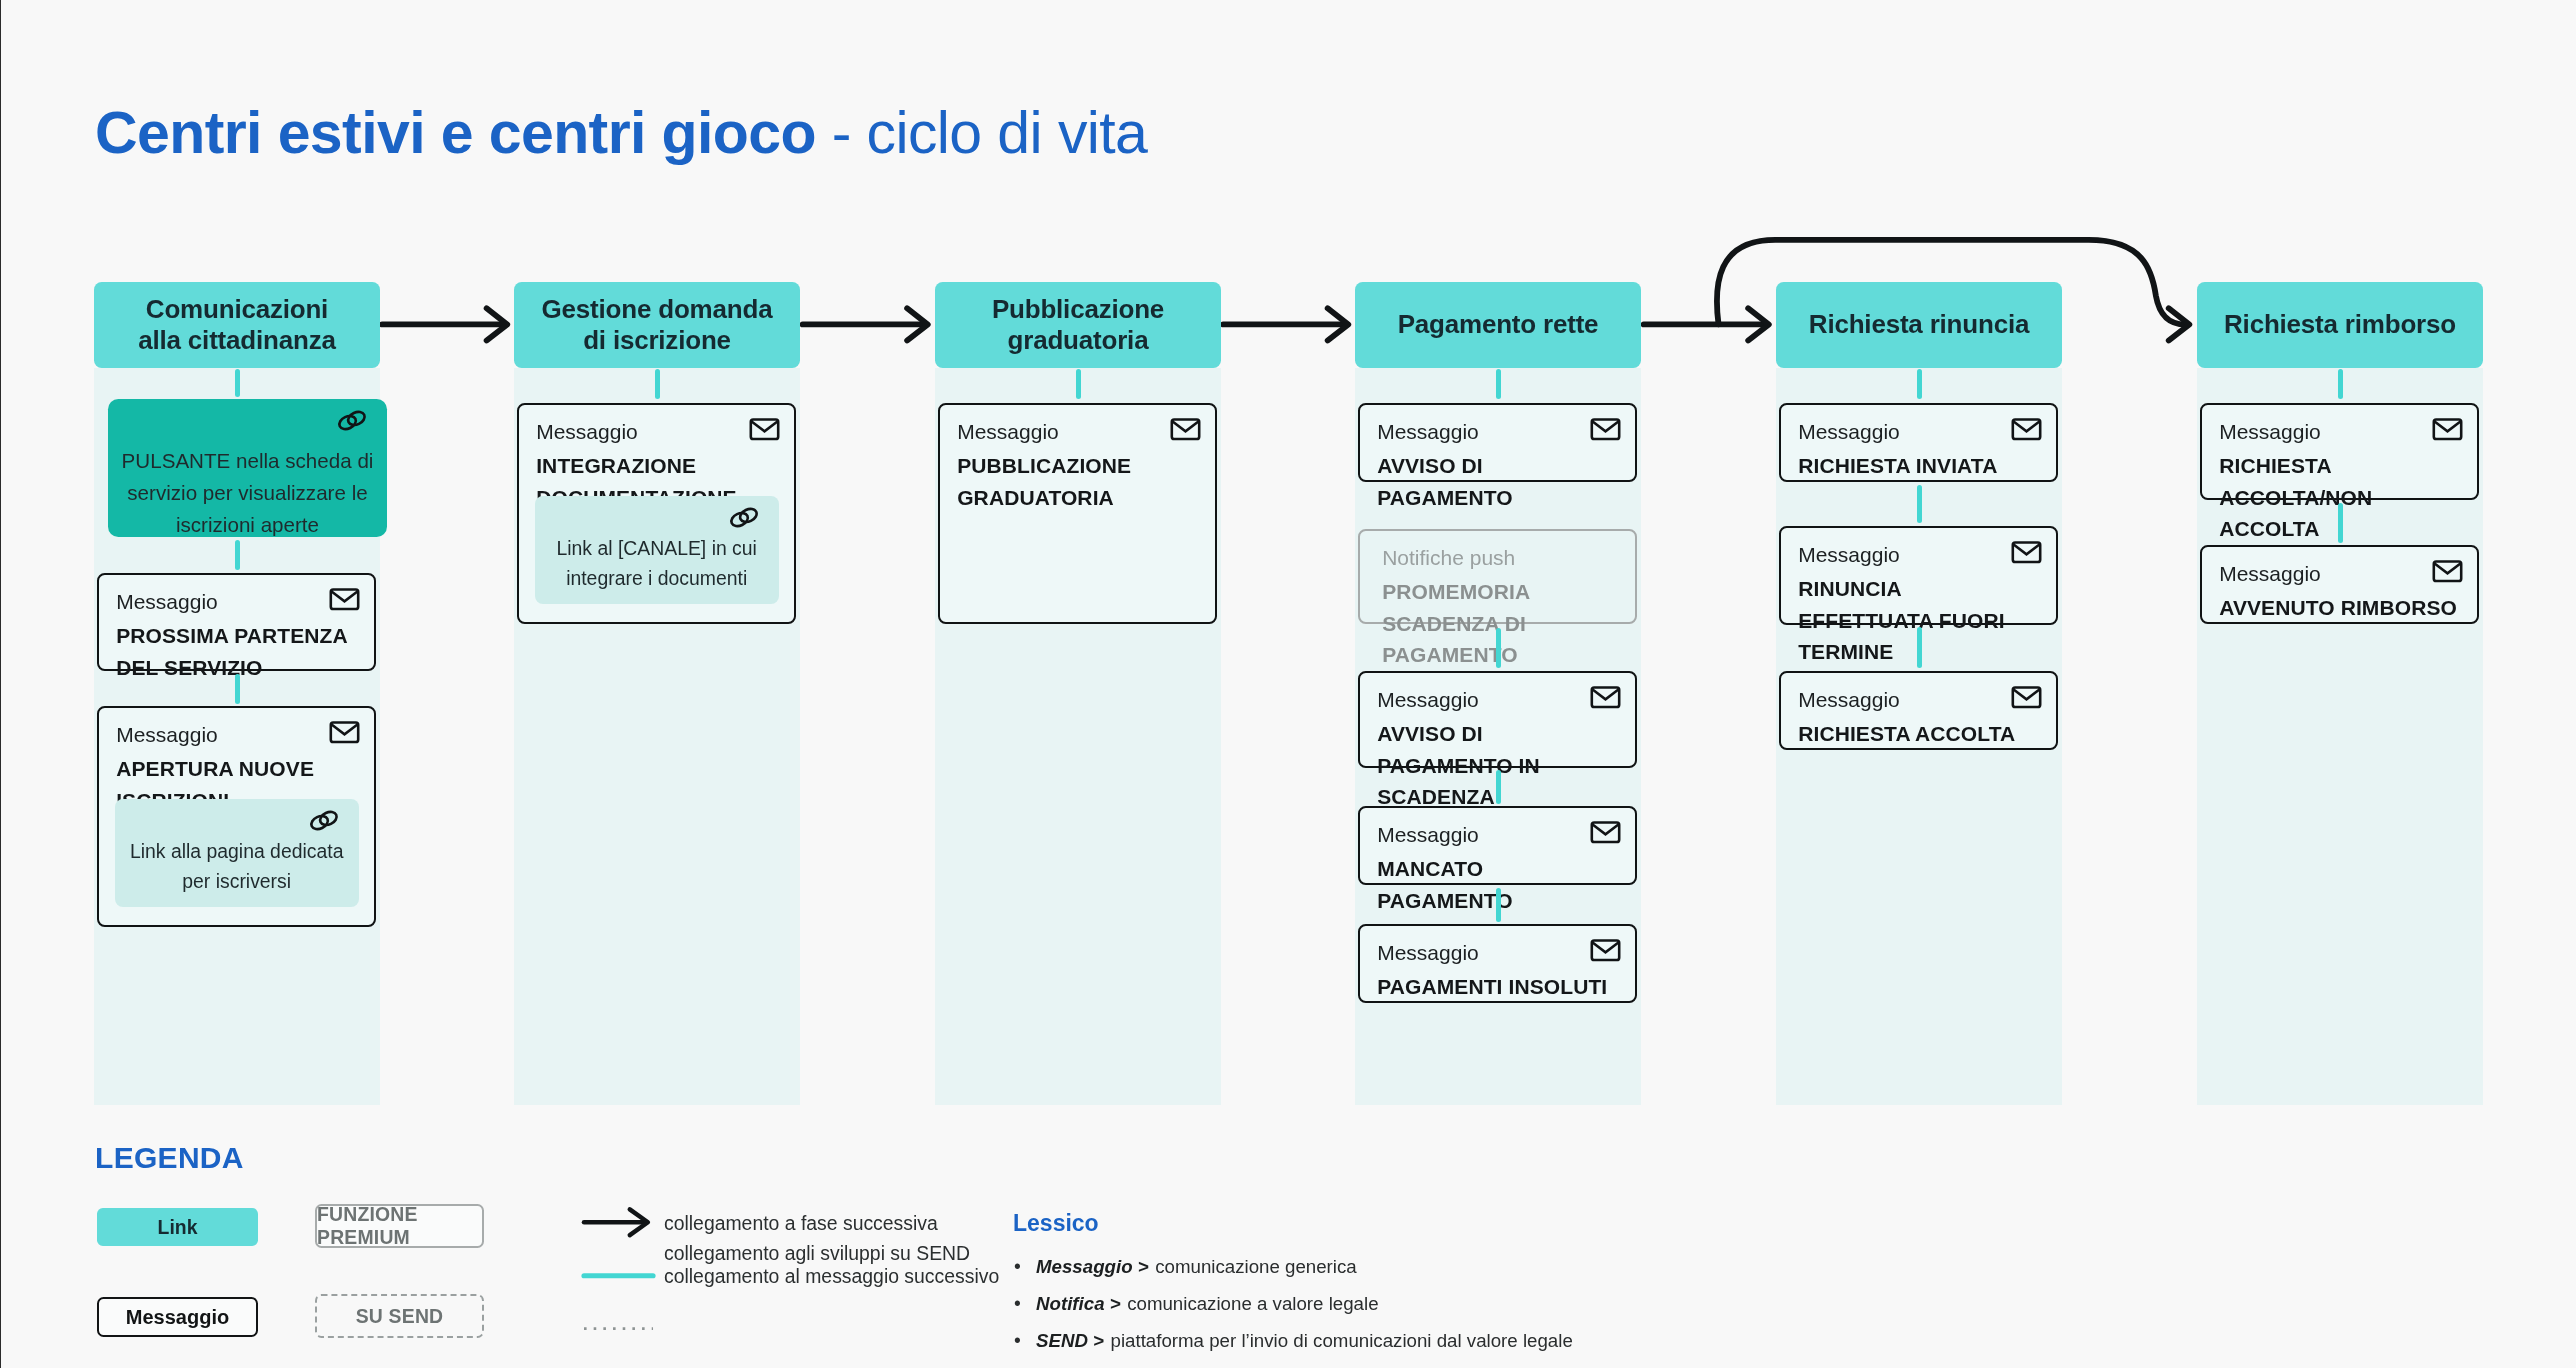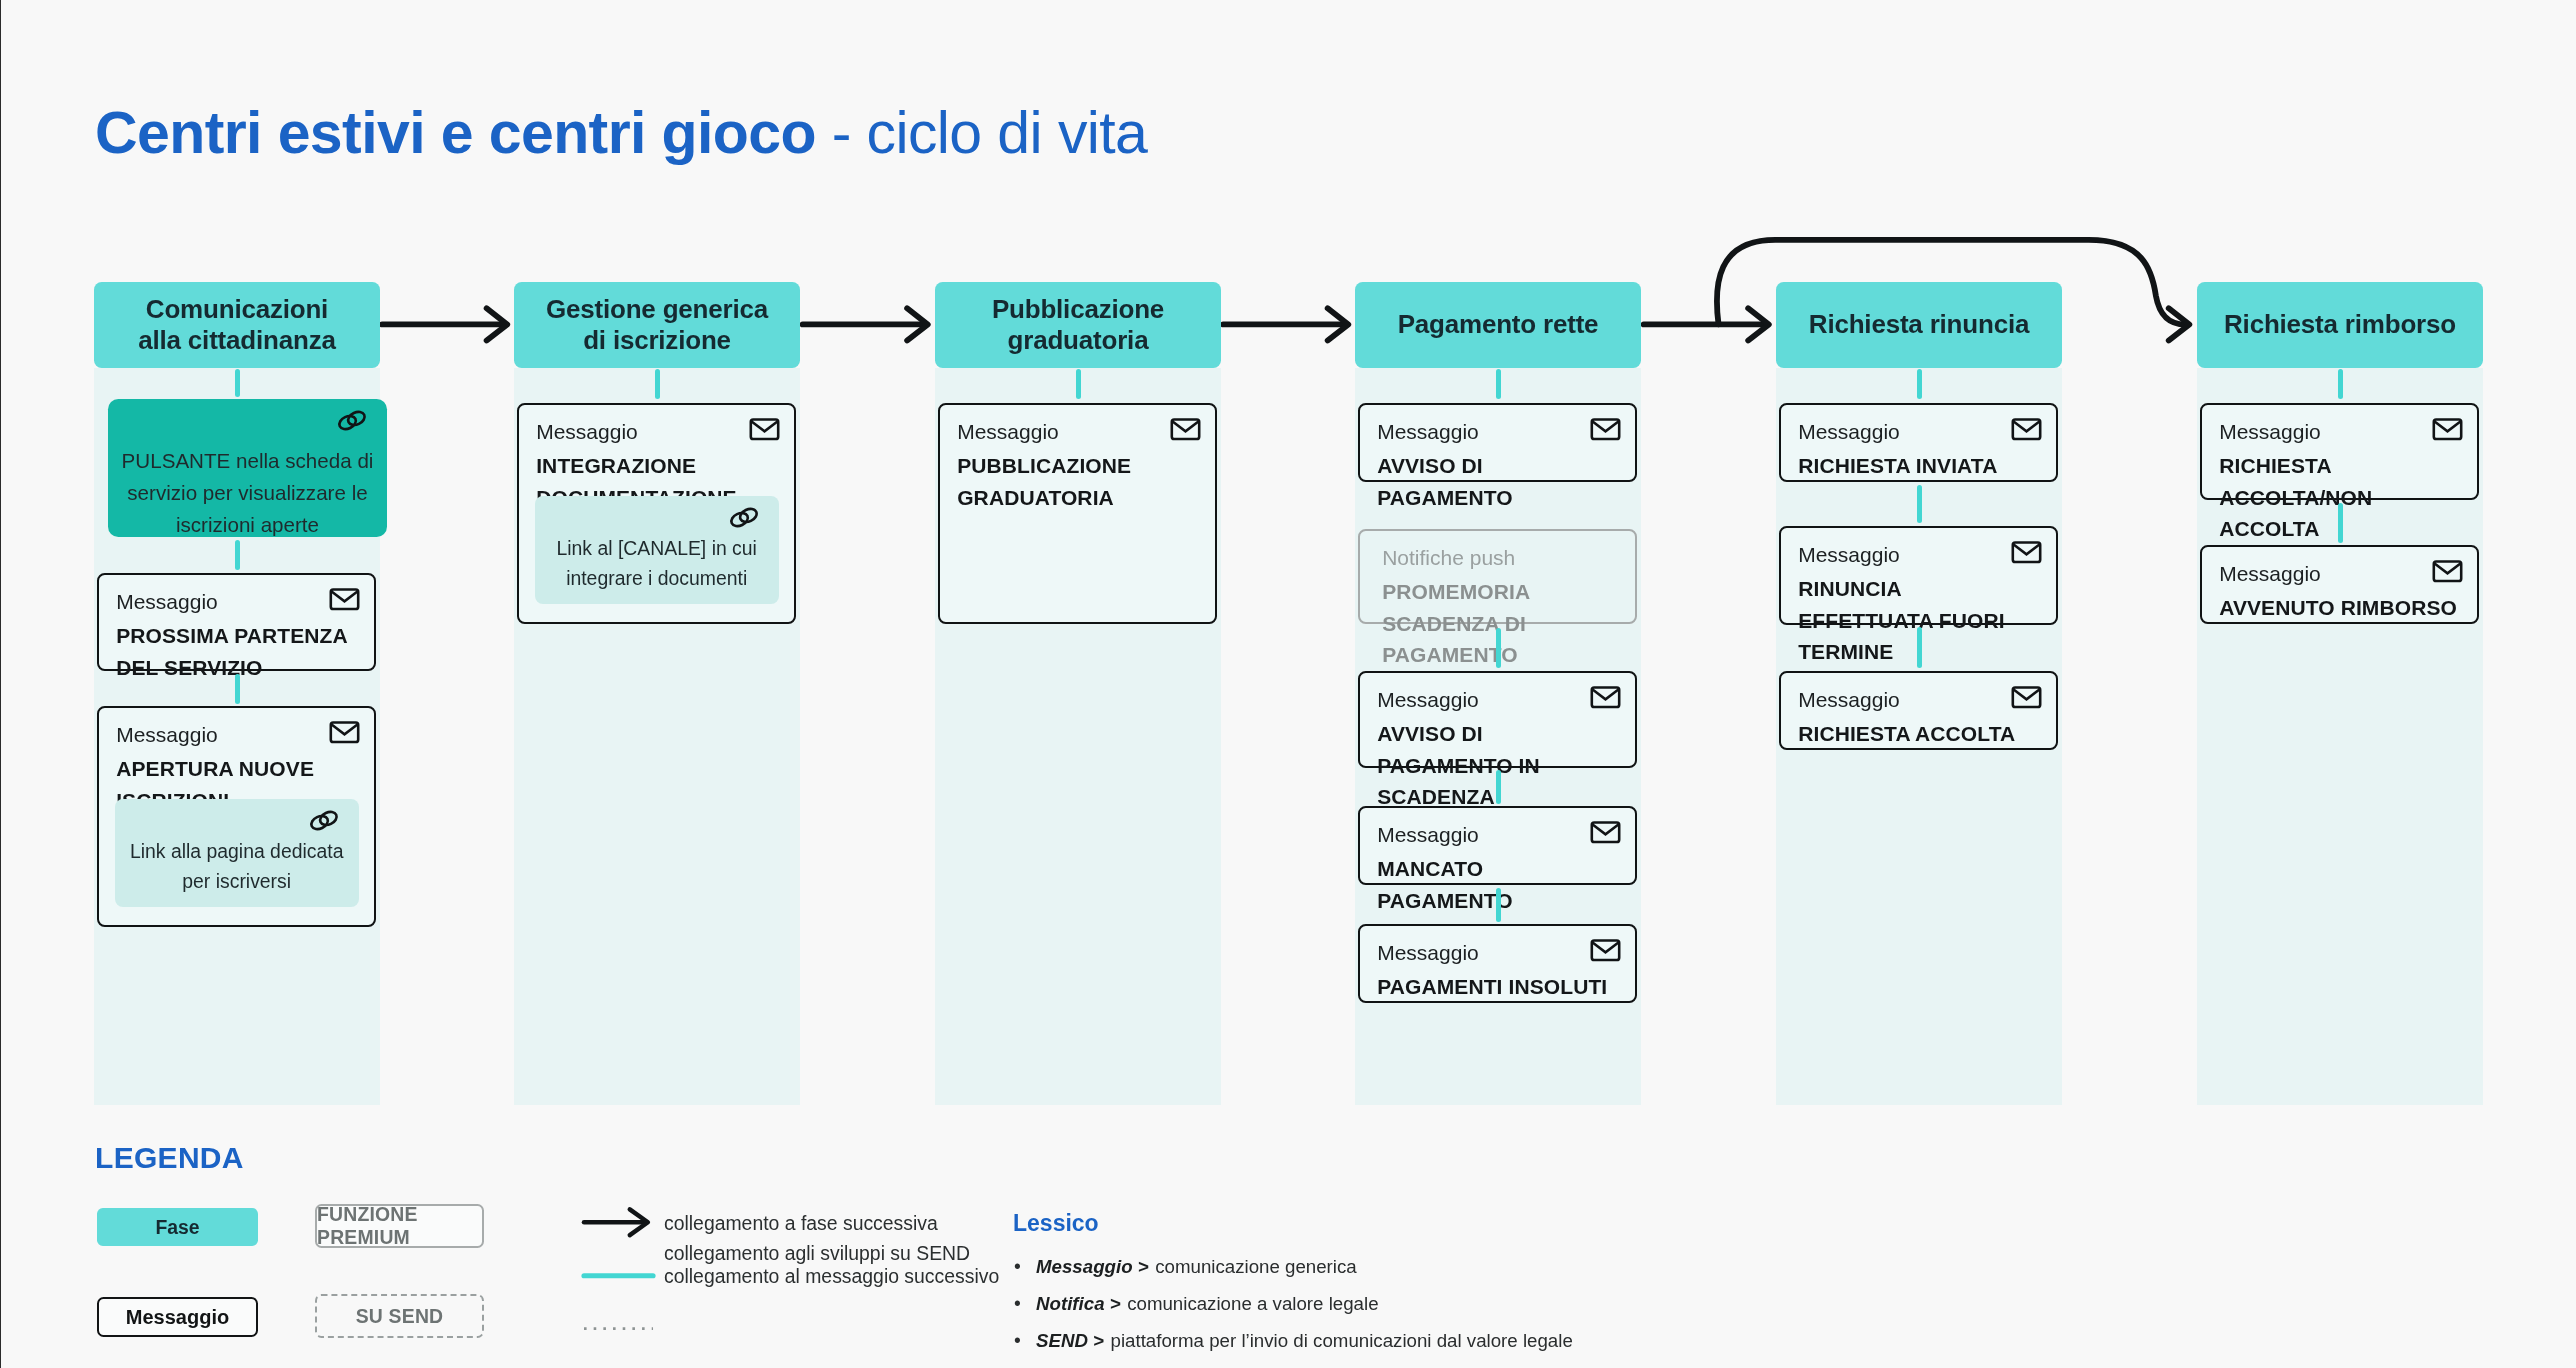--- a/index.html
+++ b/index.html
@@ -135,21 +135,21 @@
               <ellipse cx="16.7" cy="8.5" rx="6.6" ry="4.6"></ellipse>
             </g>
           </svg></span>
       <span>Link alla pagina dedicata per iscriversi</span>
     </div>
   </div>
 </div>
 
 <div class="col" style="left:514px">
   <div class="colbg"></div>
-  <div class="phase">Gestione generica
+  <div class="phase">Gestione domanda
 di iscrizione</div>
   <div class="conn" style="top:369px;height:30px"></div>
   <div class="msg" style="top:403px;height:221px">
     <span class="env"><svg viewBox="0 0 24 18" width="100%" height="100%">
           <rect x="1.4" y="1.4" width="21.2" height="15.2" rx="1.8" fill="none" stroke="#111416" stroke-width="2"></rect>
           <path d="M2 3 L12 10.6 L22 3" fill="none" stroke="#111416" stroke-width="2"></path>
         </svg></span>
     <div class="lbl">Messaggio</div>
     <div class="ttl">INTEGRAZIONE DOCUMENTAZIONE</div>
     <div class="linknote">
@@ -273,21 +273,21 @@
     <span class="env"><svg viewBox="0 0 24 18" width="100%" height="100%">
           <rect x="1.4" y="1.4" width="21.2" height="15.2" rx="1.8" fill="none" stroke="#111416" stroke-width="2"></rect>
           <path d="M2 3 L12 10.6 L22 3" fill="none" stroke="#111416" stroke-width="2"></path>
         </svg></span>
     <div class="lbl">Messaggio</div>
     <div class="ttl">AVVENUTO RIMBORSO</div>
   </div>
 </div>
 
 <div class="legend-h">LEGENDA</div>
-<div class="chip chip-fase">Fase</div>
+<div class="chip chip-fase">Link</div>
 <div class="chip chip-premium">FUNZIONE PREMIUM</div>
 <div class="chip chip-msg">Messaggio</div>
 <div class="chip chip-send">SU SEND</div>
 
 <div class="conn-label" style="top:1212px">collegamento a fase successiva</div>
 <div class="conn-label" style="top:1265px">collegamento al messaggio successivo</div>
 <div class="conn-label" style="top:1242px">collegamento agli sviluppi su SEND</div>
 
 <div class="lessico-h">Lessico</div>
 <ul class="lessico">

